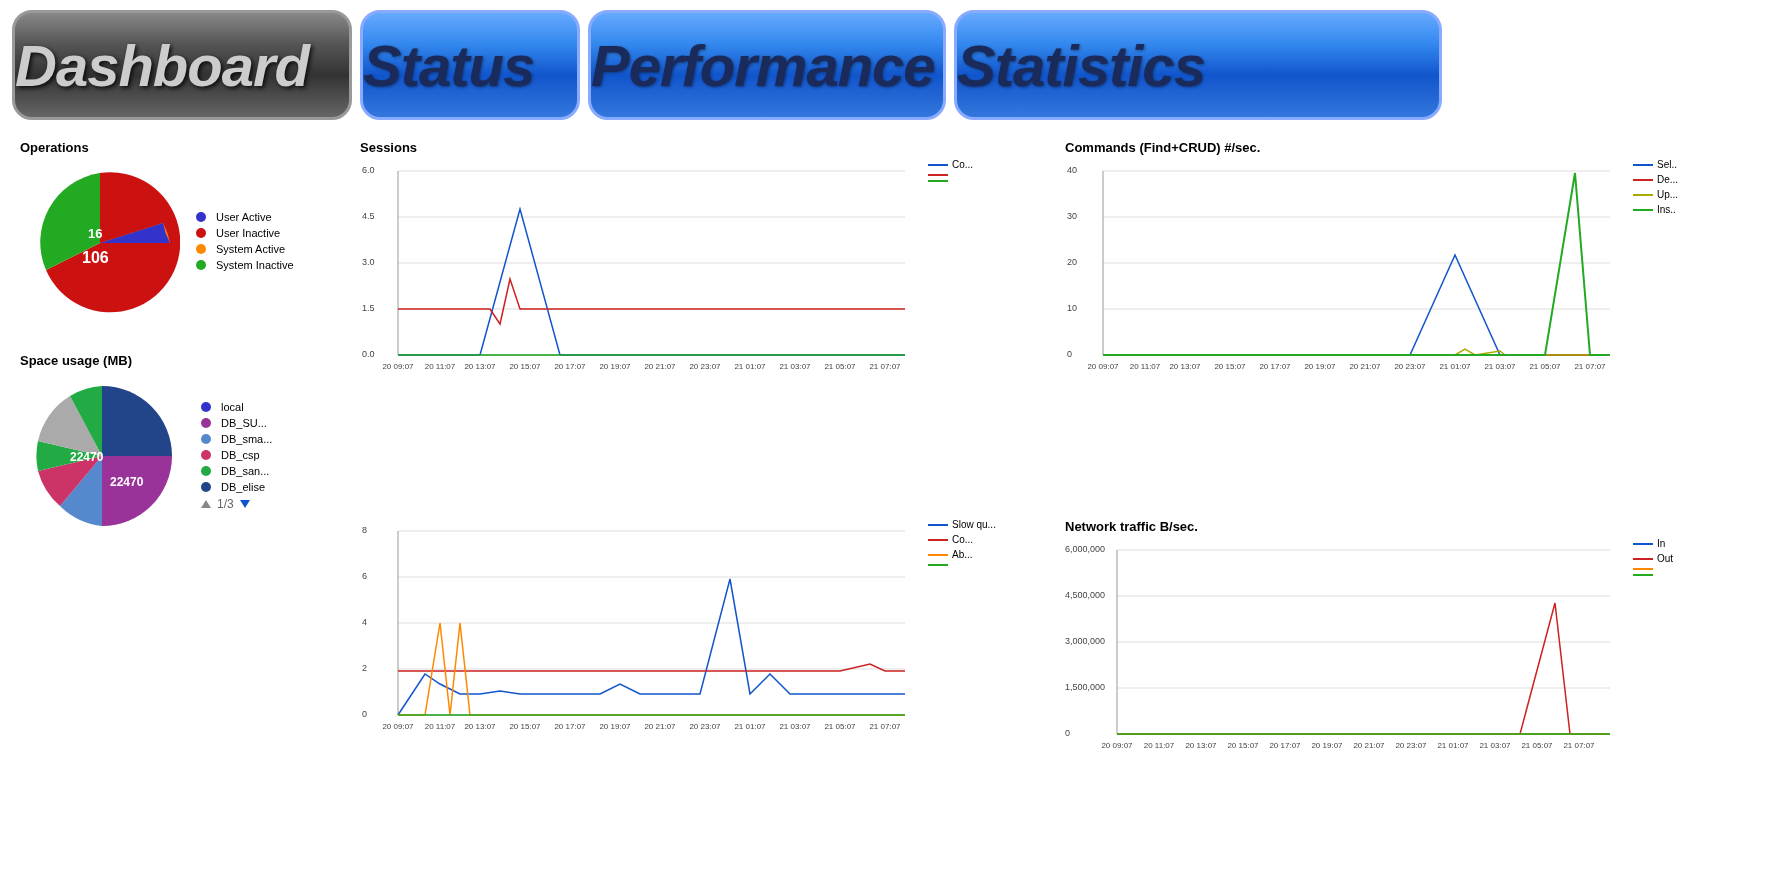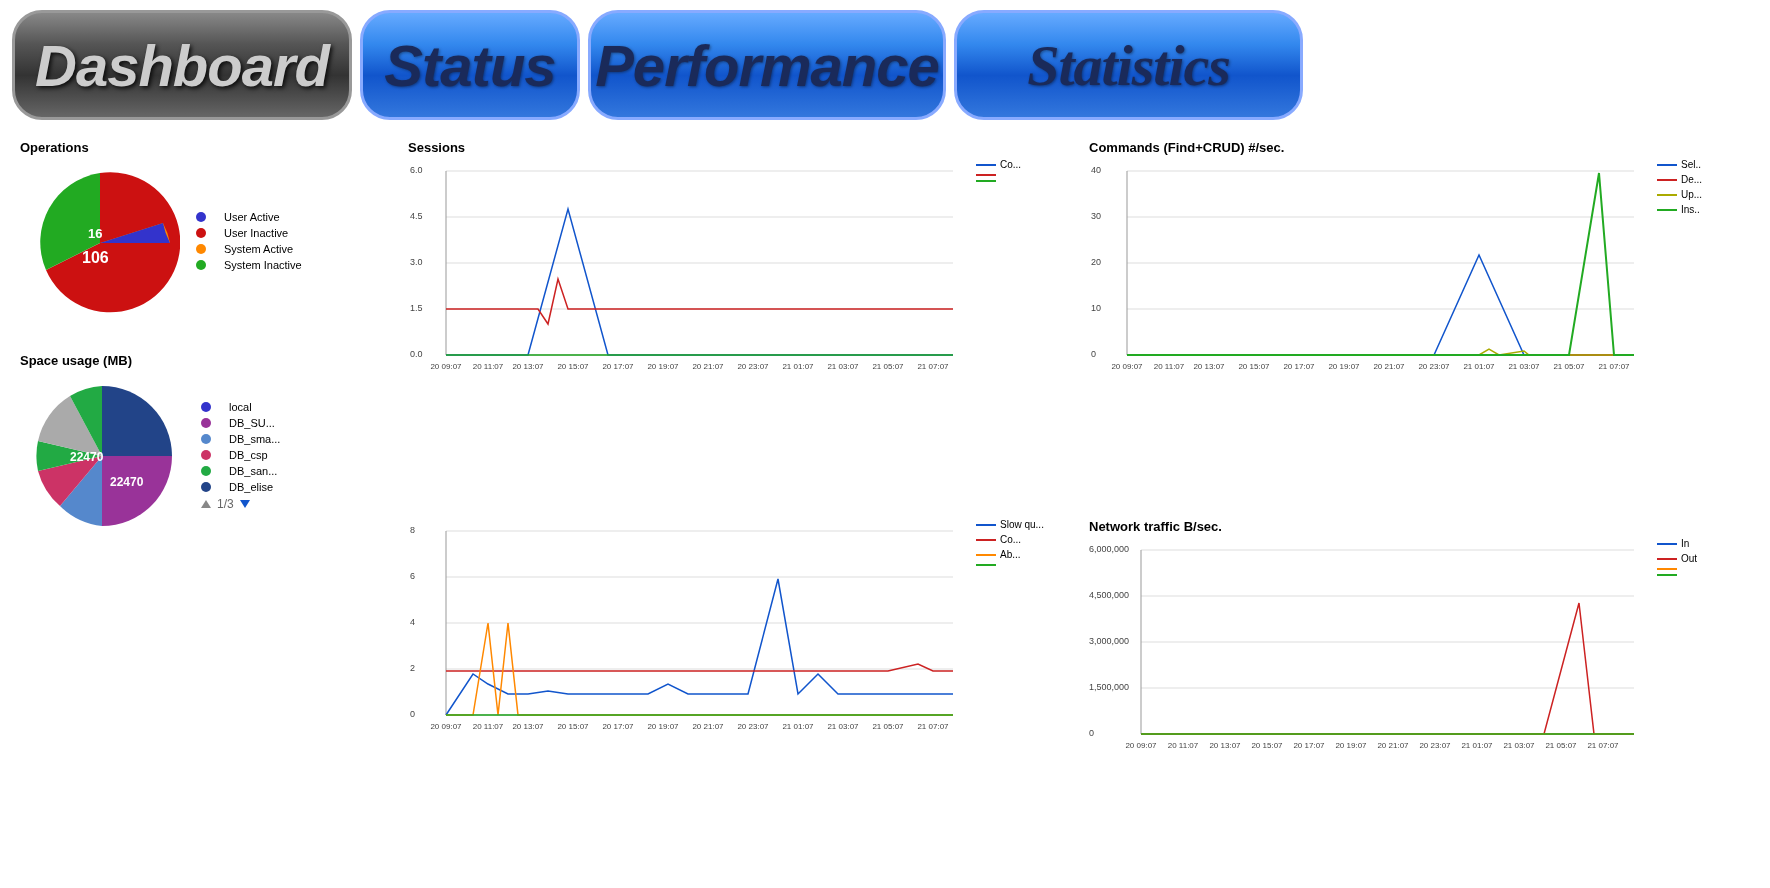--- a/index.html
+++ b/index.html
@@ -18,22 +18,22 @@
       align-items: center;
       background: #fff;
       padding: 8px 12px;
       gap: 8px;
       height: 130px;
     }
 
     .nav-btn {
       display: flex;
       align-items: center;
-      justify-content: center;
-      border-radius: 30px;
+      justify-content: flex-start;
+      border-radius: 20px;
       cursor: pointer;
       font-weight: 900;
       font-style: italic;
       letter-spacing: -1px;
       text-shadow: 1px 1px 2px rgba(0,0,0,0.5);
     }
 
     .nav-btn-dashboard {
       background: linear-gradient(180deg, #888 0%, #555 30%, #333 60%, #666 100%);
       border: 3px solid #999;
@@ -48,21 +48,21 @@
       background: linear-gradient(180deg, #6af 0%, #3388ee 30%, #1155cc 60%, #3377dd 100%);
       border: 3px solid #88aaff;
       height: 110px;
       font-size: 58px;
       color: #1a2a5a;
       text-shadow: 1px 1px 3px rgba(0,0,0,0.4);
     }
 
     .nav-btn-status { width: 220px; }
     .nav-btn-performance { width: 358px; }
-    .nav-btn-statistics { width: 349px; font-family: Liberation Serif, serif; }
+    .nav-btn-statistics { width: 488px; }
 
     
     .main-content {
       display: flex;
       padding: 10px 20px;
       gap: 20px;
       height: calc(888px - 130px);
     }
 
     .left-panel {
@@ -71,21 +71,20 @@
       gap: 30px;
       width: 320px;
       flex-shrink: 0;
     }
 
     .charts-panel {
       display: flex;
       flex-direction: column;
       gap: 20px;
       flex: 1;
-      margin-left: 48px;
     }
 
     .charts-row {
       display: flex;
       flex-direction: row;
       gap: 20px;
       flex: 1;
     }
 
     .chart-container {
@@ -110,21 +109,21 @@
 
     .pie-label {
       font-size: 13px;
       font-weight: bold;
       margin-bottom: 8px;
     }
 
     .legend-item {
       display: flex;
       align-items: center;
-      gap: 18px;
+      gap: 10px;
       margin-bottom: 4px;
       font-size: 11px;
     }
 
     .legend-dot {
       width: 10px;
       height: 10px;
       border-radius: 50%;
       flex-shrink: 0;
     }

